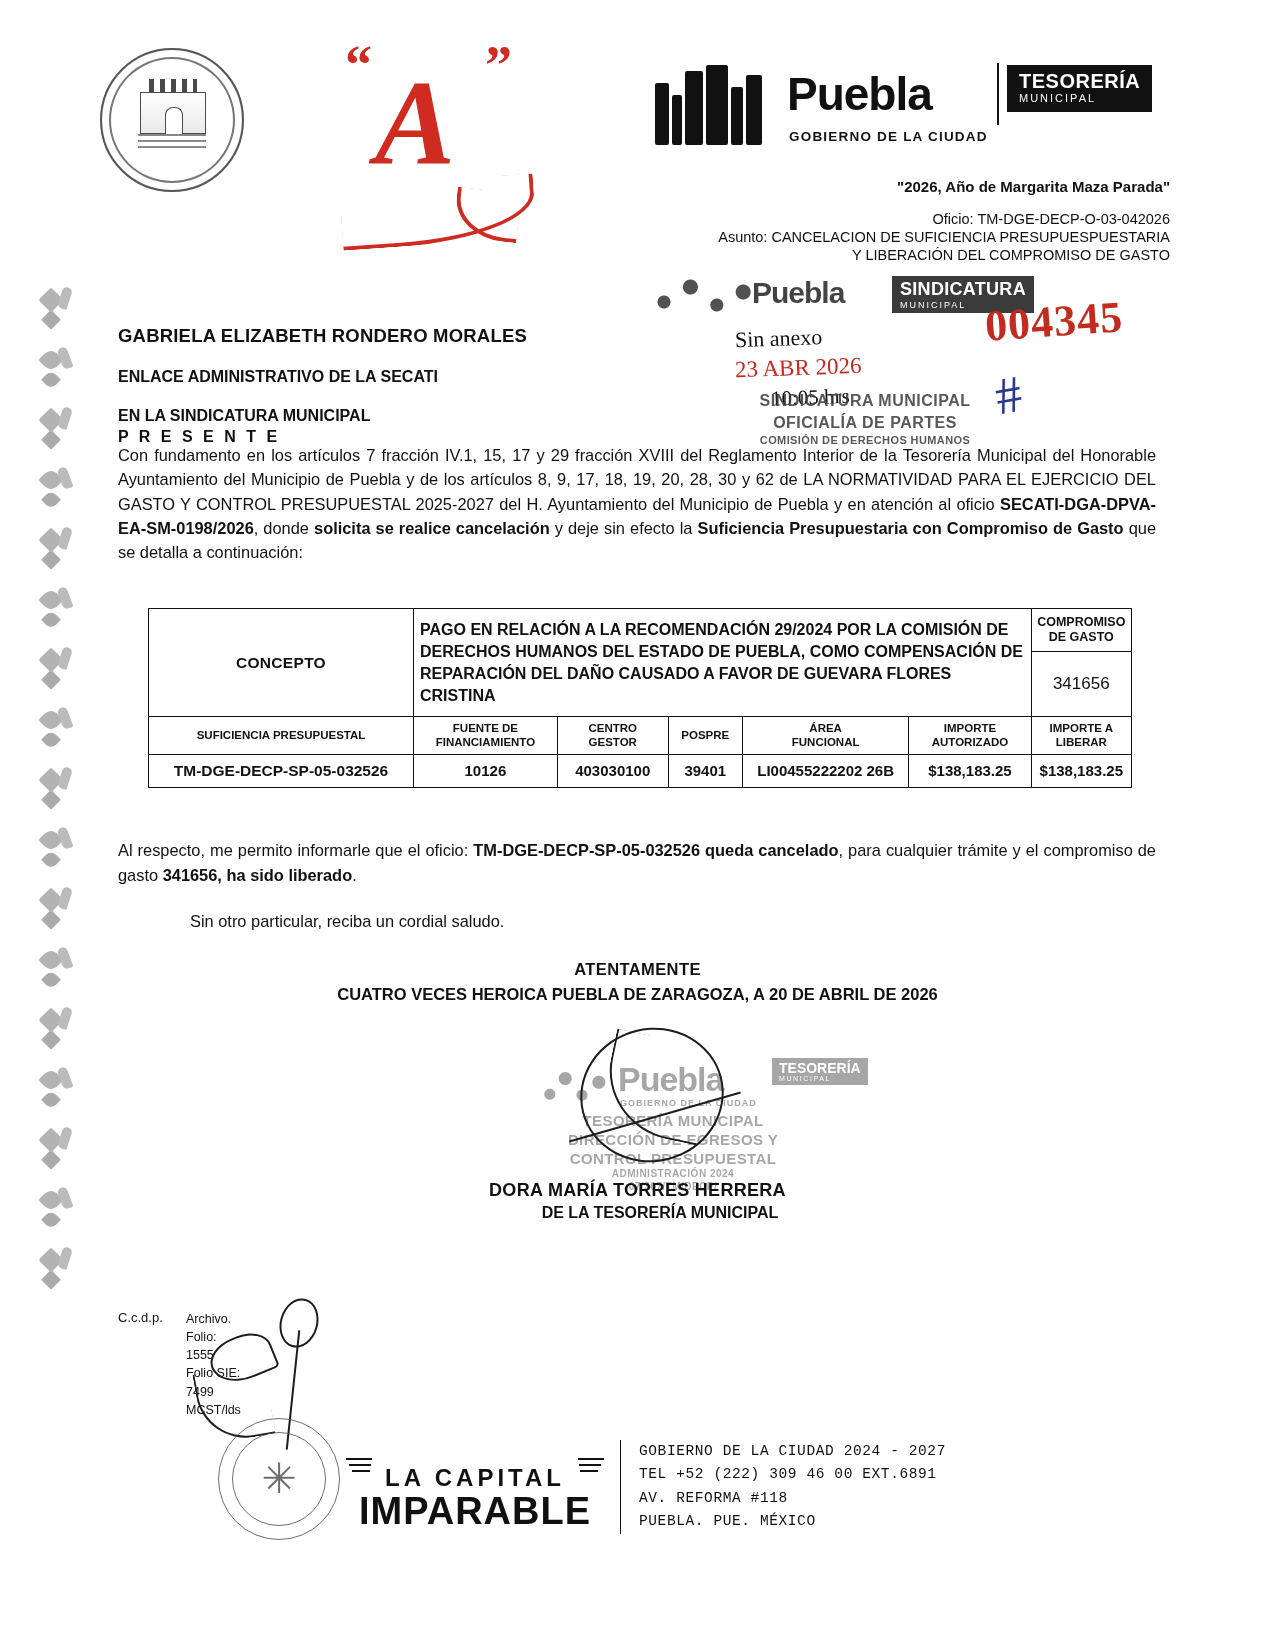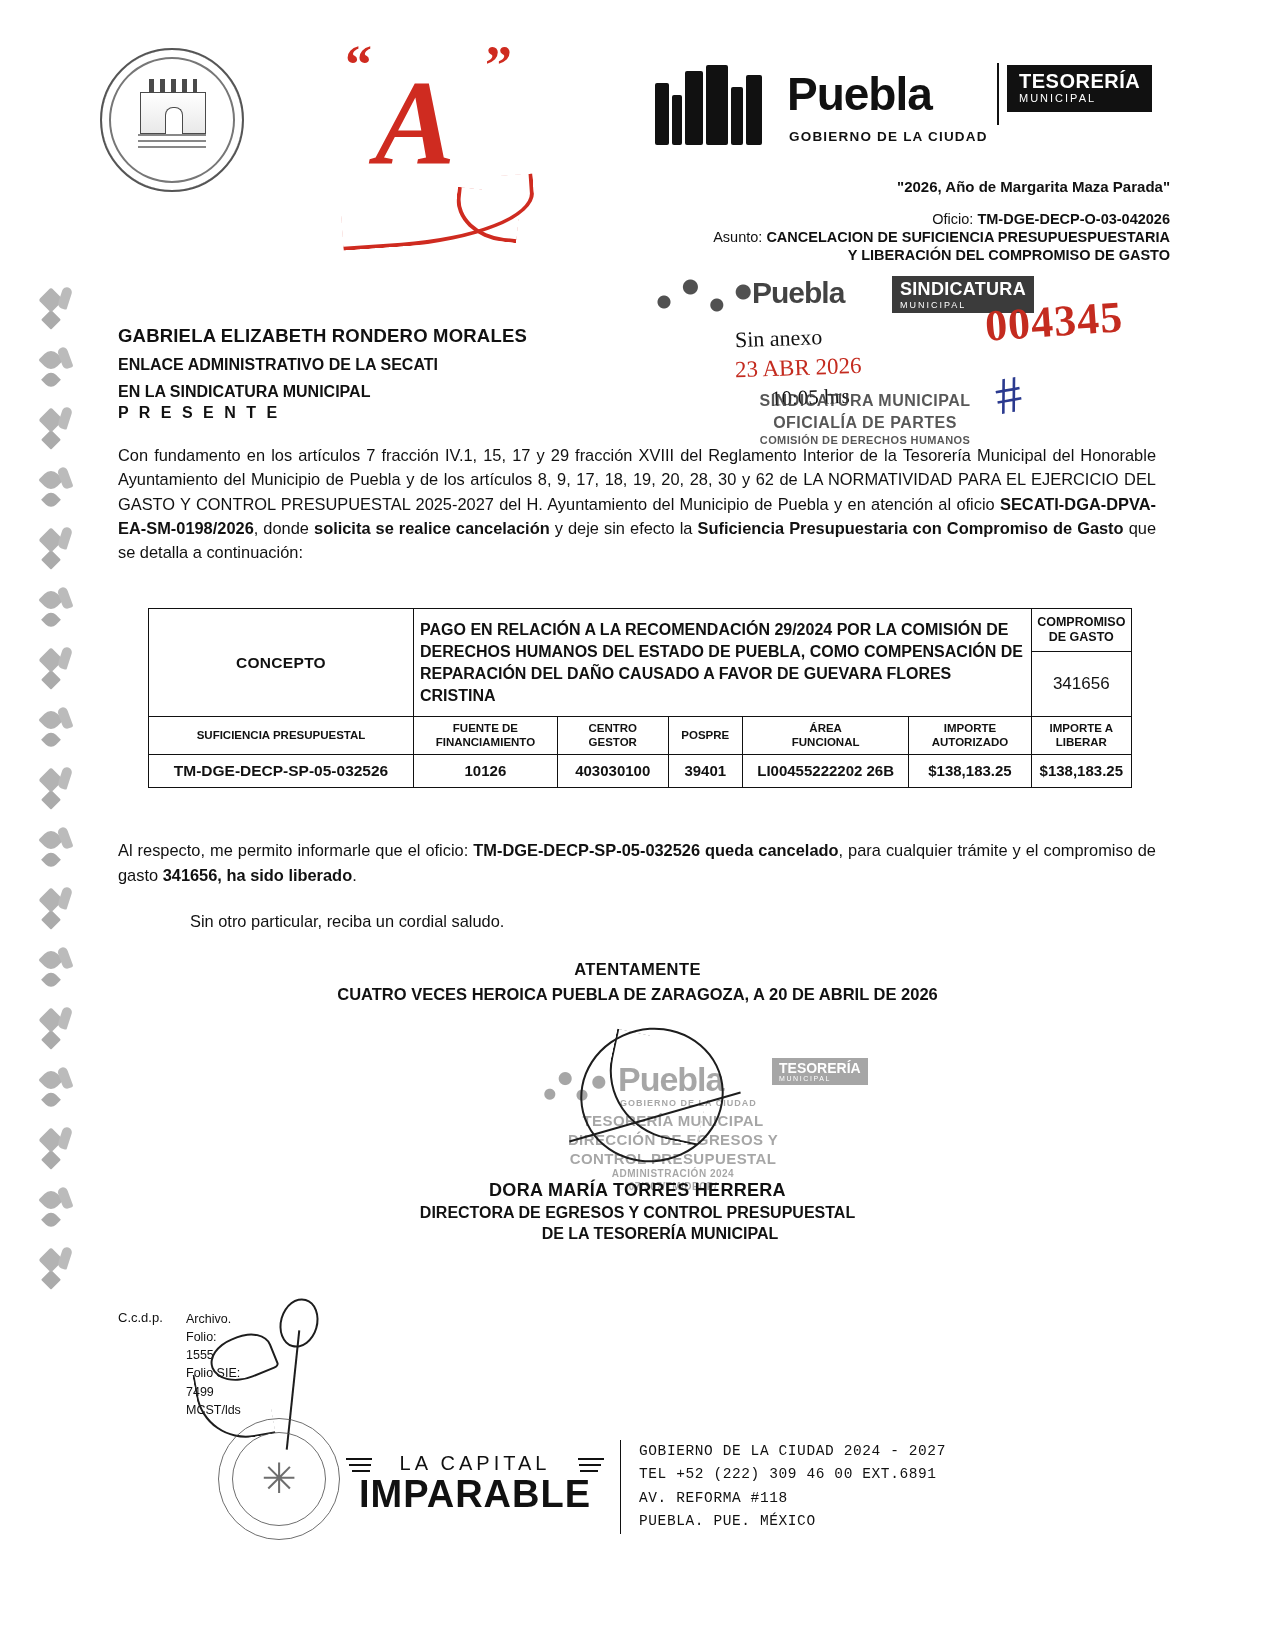--- a/index.html
+++ b/index.html
@@ -129,21 +129,21 @@
   .brand .tes .t1{font-size:20px;font-weight:700;letter-spacing:.5px;line-height:1.05;}
   .brand .tes .t2{font-size:11px;letter-spacing:2px;}
   .brand .divider{
     position:absolute;left:342px;top:8px;width:2px;height:62px;background:#111;
   }
 
   
   .hdr-right{position:absolute;right:105px;top:178px;text-align:right;width:640px;}
   .hdr-right .year{font-size:15px;font-weight:700;margin-bottom:16px;}
   .hdr-right .line{font-size:14.5px;margin:2px 0;}
-  .hdr-right .line b{font-weight:700;margin-top:20px;}
+  .hdr-right .line b{font-weight:400;margin-top:20px;}
   .hdr-right .lbl{font-weight:400;}
 
   
   .stamp-sind{
     position:absolute;left:640px;top:270px;width:390px;height:58px;
     opacity:.82;
   }
   .stamp-sind .blob{
     position:absolute;left:0;top:2px;width:120px;height:50px;
     background:
@@ -186,21 +186,21 @@
   .stamp-recep{
     position:absolute;left:700px;top:390px;width:330px;color:#3a3a3a;
     text-align:center;opacity:.85;
   }
   .stamp-recep div{font-size:16px;font-weight:700;letter-spacing:.5px;line-height:1.35;}
   .stamp-recep .small{font-size:11px;letter-spacing:.4px;}
 
   
   .addressee{position:absolute;left:118px;top:325px;}
   .addressee .l1{font-size:18.5px;font-weight:700;letter-spacing:.2px;}
-  .addressee .l2,.addressee .l3{font-size:16px;font-weight:700;margin-top:9px;}
+  .addressee .l2,.addressee .l3{font-size:16px;font-weight:700;margin-top:21px;}
   .addressee .l4{font-size:16px;font-weight:700;letter-spacing:3px;margin-top:3px;}
 
   
   .body-par{
     position:absolute;left:118px;top:443px;width:1038px;
     font-size:16.4px;line-height:1.48;text-align:justify;
   }
   .body-par b{font-weight:700;}
 
   
@@ -324,21 +324,21 @@
   }
   .norma-seal .star{
     position:absolute;left:50%;top:50%;transform:translate(-50%,-50%);
     font-size:42px;color:#4a4a4a;line-height:1;
   }
 
   
   .capital{
     position:absolute;left:350px;top:1452px;width:250px;text-align:center;color:#111;
   }
-  .capital .c-top{font-size:20px;font-weight:400;letter-spacing:4px;}
+  .capital .c-top{font-size:24px;font-weight:700;letter-spacing:4px;margin-top:12px;}
   .capital .c-bot{font-size:38px;font-weight:700;letter-spacing:1px;line-height:1;}
   .capital .wing-l,.capital .wing-r{
     position:absolute;top:4px;width:26px;height:20px;
     background:
       linear-gradient(#111,#111) 0 2px/26px 2px no-repeat,
       linear-gradient(#111,#111) 3px 8px/22px 2px no-repeat,
       linear-gradient(#111,#111) 6px 14px/18px 2px no-repeat;
   }
   .capital .wing-l{left:-4px;}
   .capital .wing-r{right:-4px;transform:scaleX(-1);}
@@ -539,21 +539,20 @@
   </div>
 
   <div class="sig-scribble">
     <span class="o"></span>
     <span class="s1"></span>
     <span class="s2"></span>
   </div>
 
   <div class="signer">
     <div class="s1">DORA MARÍA TORRES HERRERA</div>
-    <div class="s2">DIRECTORA DE EGRESOS Y CONTROL PRESUPUESTAL</div>
     <div class="s3">DE LA TESORERÍA MUNICIPAL</div>
   </div>
 
   <div class="ccdp">
     <div class="label">C.c.d.p.</div>
     <div class="block">
       <div>Archivo.</div>
       <div>Folio: 1555</div>
       <div>Folio SIE: 7499</div>
       <div>MCST/lds</div>

